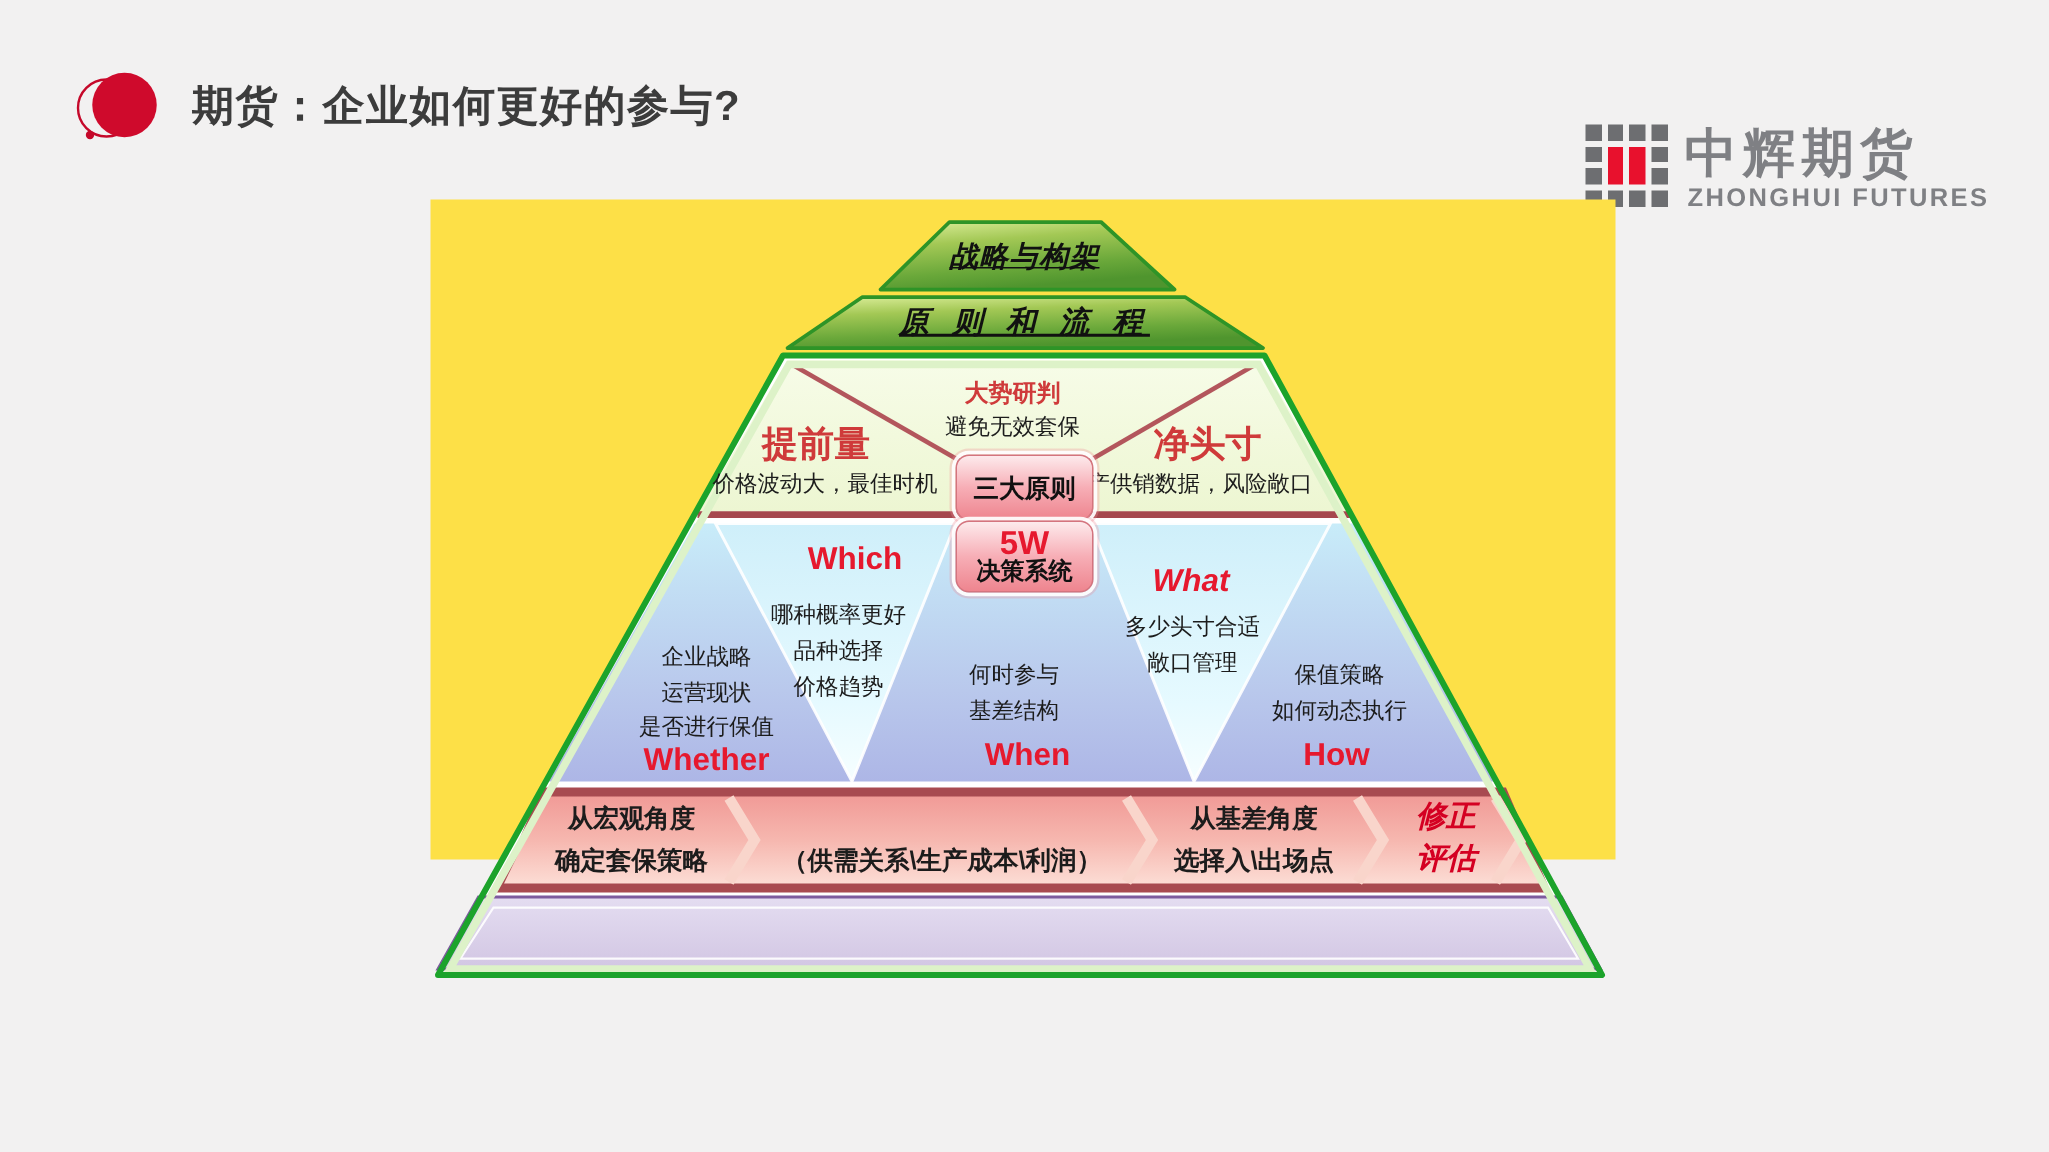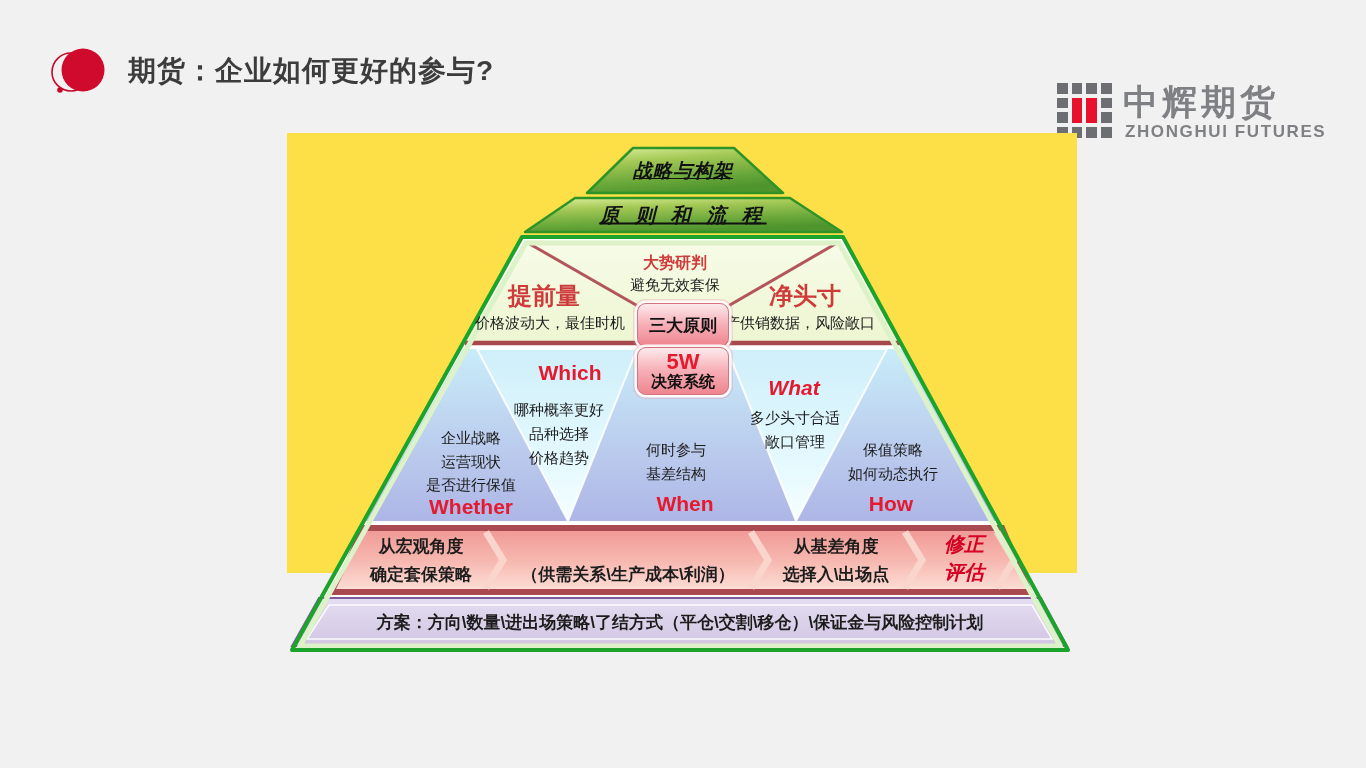--- a/index.html
+++ b/index.html
@@ -190,15 +190,14 @@
   <div class="t red-w" style="left:604px;top:371px;">How</div>
 
   <div class="t s17" style="left:134px;top:413px;">从宏观角度</div>
   <div class="t s17" style="left:134px;top:441px;">确定套保策略</div>
   <div class="t s17" style="left:341px;top:441px;">（供需关系\生产成本\利润）</div>
   <div class="t s17" style="left:549px;top:413px;">从基差角度</div>
   <div class="t s17" style="left:549px;top:441px;">选择入\出场点</div>
   <div class="t seg4" style="left:677px;top:411px;">修正</div>
   <div class="t seg4" style="left:677px;top:439px;">评估</div>
 
-  <div class="t s17" style="left:393px;top:489px;">方案：方向\数量\进出场策略\了结方式（平仓\交割\移仓）\保证金与风险控制计划</div>
 
 </div>
 
 </body></html>

